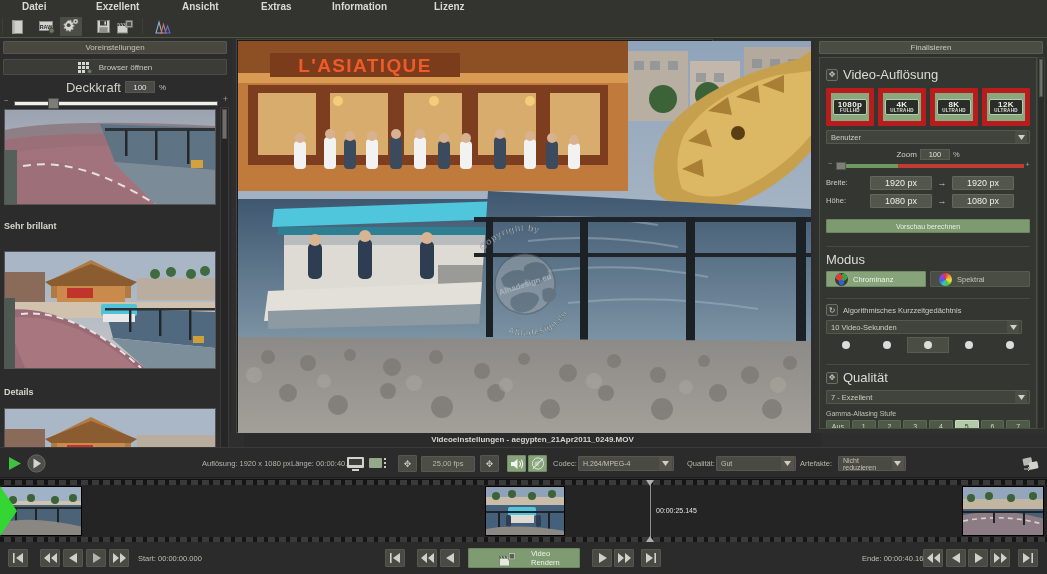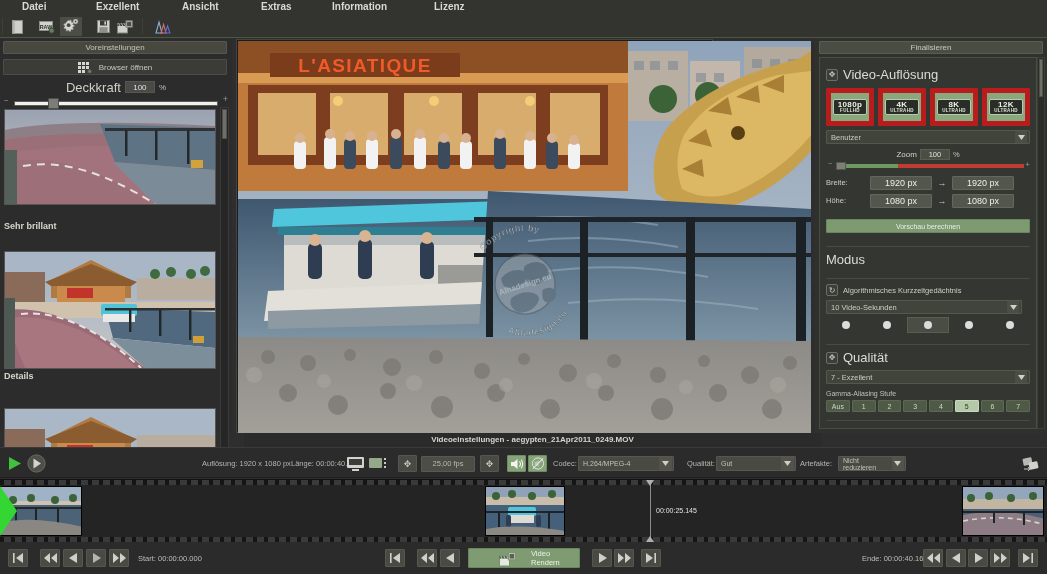--- a/index.html
+++ b/index.html
@@ -449,21 +449,21 @@
         <rect x="98" y="62" width="32" height="8" fill="#e8e8e8"></rect>
         <rect x="100" y="56" width="110" height="2.5" fill="#2a3034"></rect>
         <rect x="124" y="58" width="2.4" height="22" fill="#21262a"></rect>
         <rect x="154" y="58" width="2.4" height="26" fill="#21262a"></rect>
         <rect x="184" y="58" width="2.4" height="30" fill="#21262a"></rect>
         <rect x="188" y="84" width="11" height="7" fill="#cf9f39"></rect>
         <rect x="0" y="46" width="10" height="70" fill="#4e5954"></rect>
       </svg>
     </div>
 
-    <div class="section-title" style="top:332px">Details</div>
+    <div class="section-title" style="top:348px">Details</div>
     <div class="thumbwrap" style="top:369px;height:64px;overflow:hidden;">
       <svg class="thumb" width="210" height="116" viewBox="0 0 210 116" preserveAspectRatio="none">
         <rect width="210" height="116" fill="#a9b7c6"></rect>
         <path d="M46 28 L86 8 L126 28 L126 46 L46 46 Z" fill="#b07a43"></path>
         <path d="M40 30 L86 12 L132 30 L126 34 L46 34 Z" fill="#8a5c30"></path>
         <rect x="52" y="34" width="68" height="16" fill="#c98a4c"></rect>
         <rect x="62" y="36" width="26" height="10" fill="#c0342c"></rect>
         <rect x="0" y="20" width="40" height="30" fill="#8a6a58"></rect>
         <rect x="132" y="26" width="78" height="22" fill="#b9ada0"></rect>
         <rect x="0" y="50" width="210" height="18" fill="#cfc1ac"></rect>
@@ -763,20 +763,30 @@
       <div class="btn-green" style="margin:11px 6px 0 6px;">
         <span>Vorschau berechnen</span>
       </div>
 
       <div class="divider" style="margin:13px 6px 0 6px;"></div>
 
       <div class="grp-head" style="margin:5px 0 0 6px;">
         <span>Modus</span>
       </div>
 
+      <div style="display:flex; gap:4px; margin:4px 6px 0 6px;">
+        <div class="mode-btn" style="flex:1">
+          <span class="pie chroma"></span>
+          <span>Chrominanz</span>
+        </div>
+        <div class="mode-btn off" style="flex:1">
+          <span class="pie spectral"></span>
+          <span>Spektral</span>
+        </div>
+      </div>
 
       <div class="divider" style="margin:11px 6px 0 6px;"></div>
 
       <div style="display:flex;align-items:center;gap:5px;margin:5px 6px 0 6px;">
         <span class="grp-icon">↻</span>
         <span style="font-size:7.5px;color:#cbcec4">Algorithmisches Kurzzeitgedächtnis</span>
       </div>
 
       <div class="rp-select" style="margin:4px 14px 0 6px;">
         <span>10 Video-Sekunden</span>

